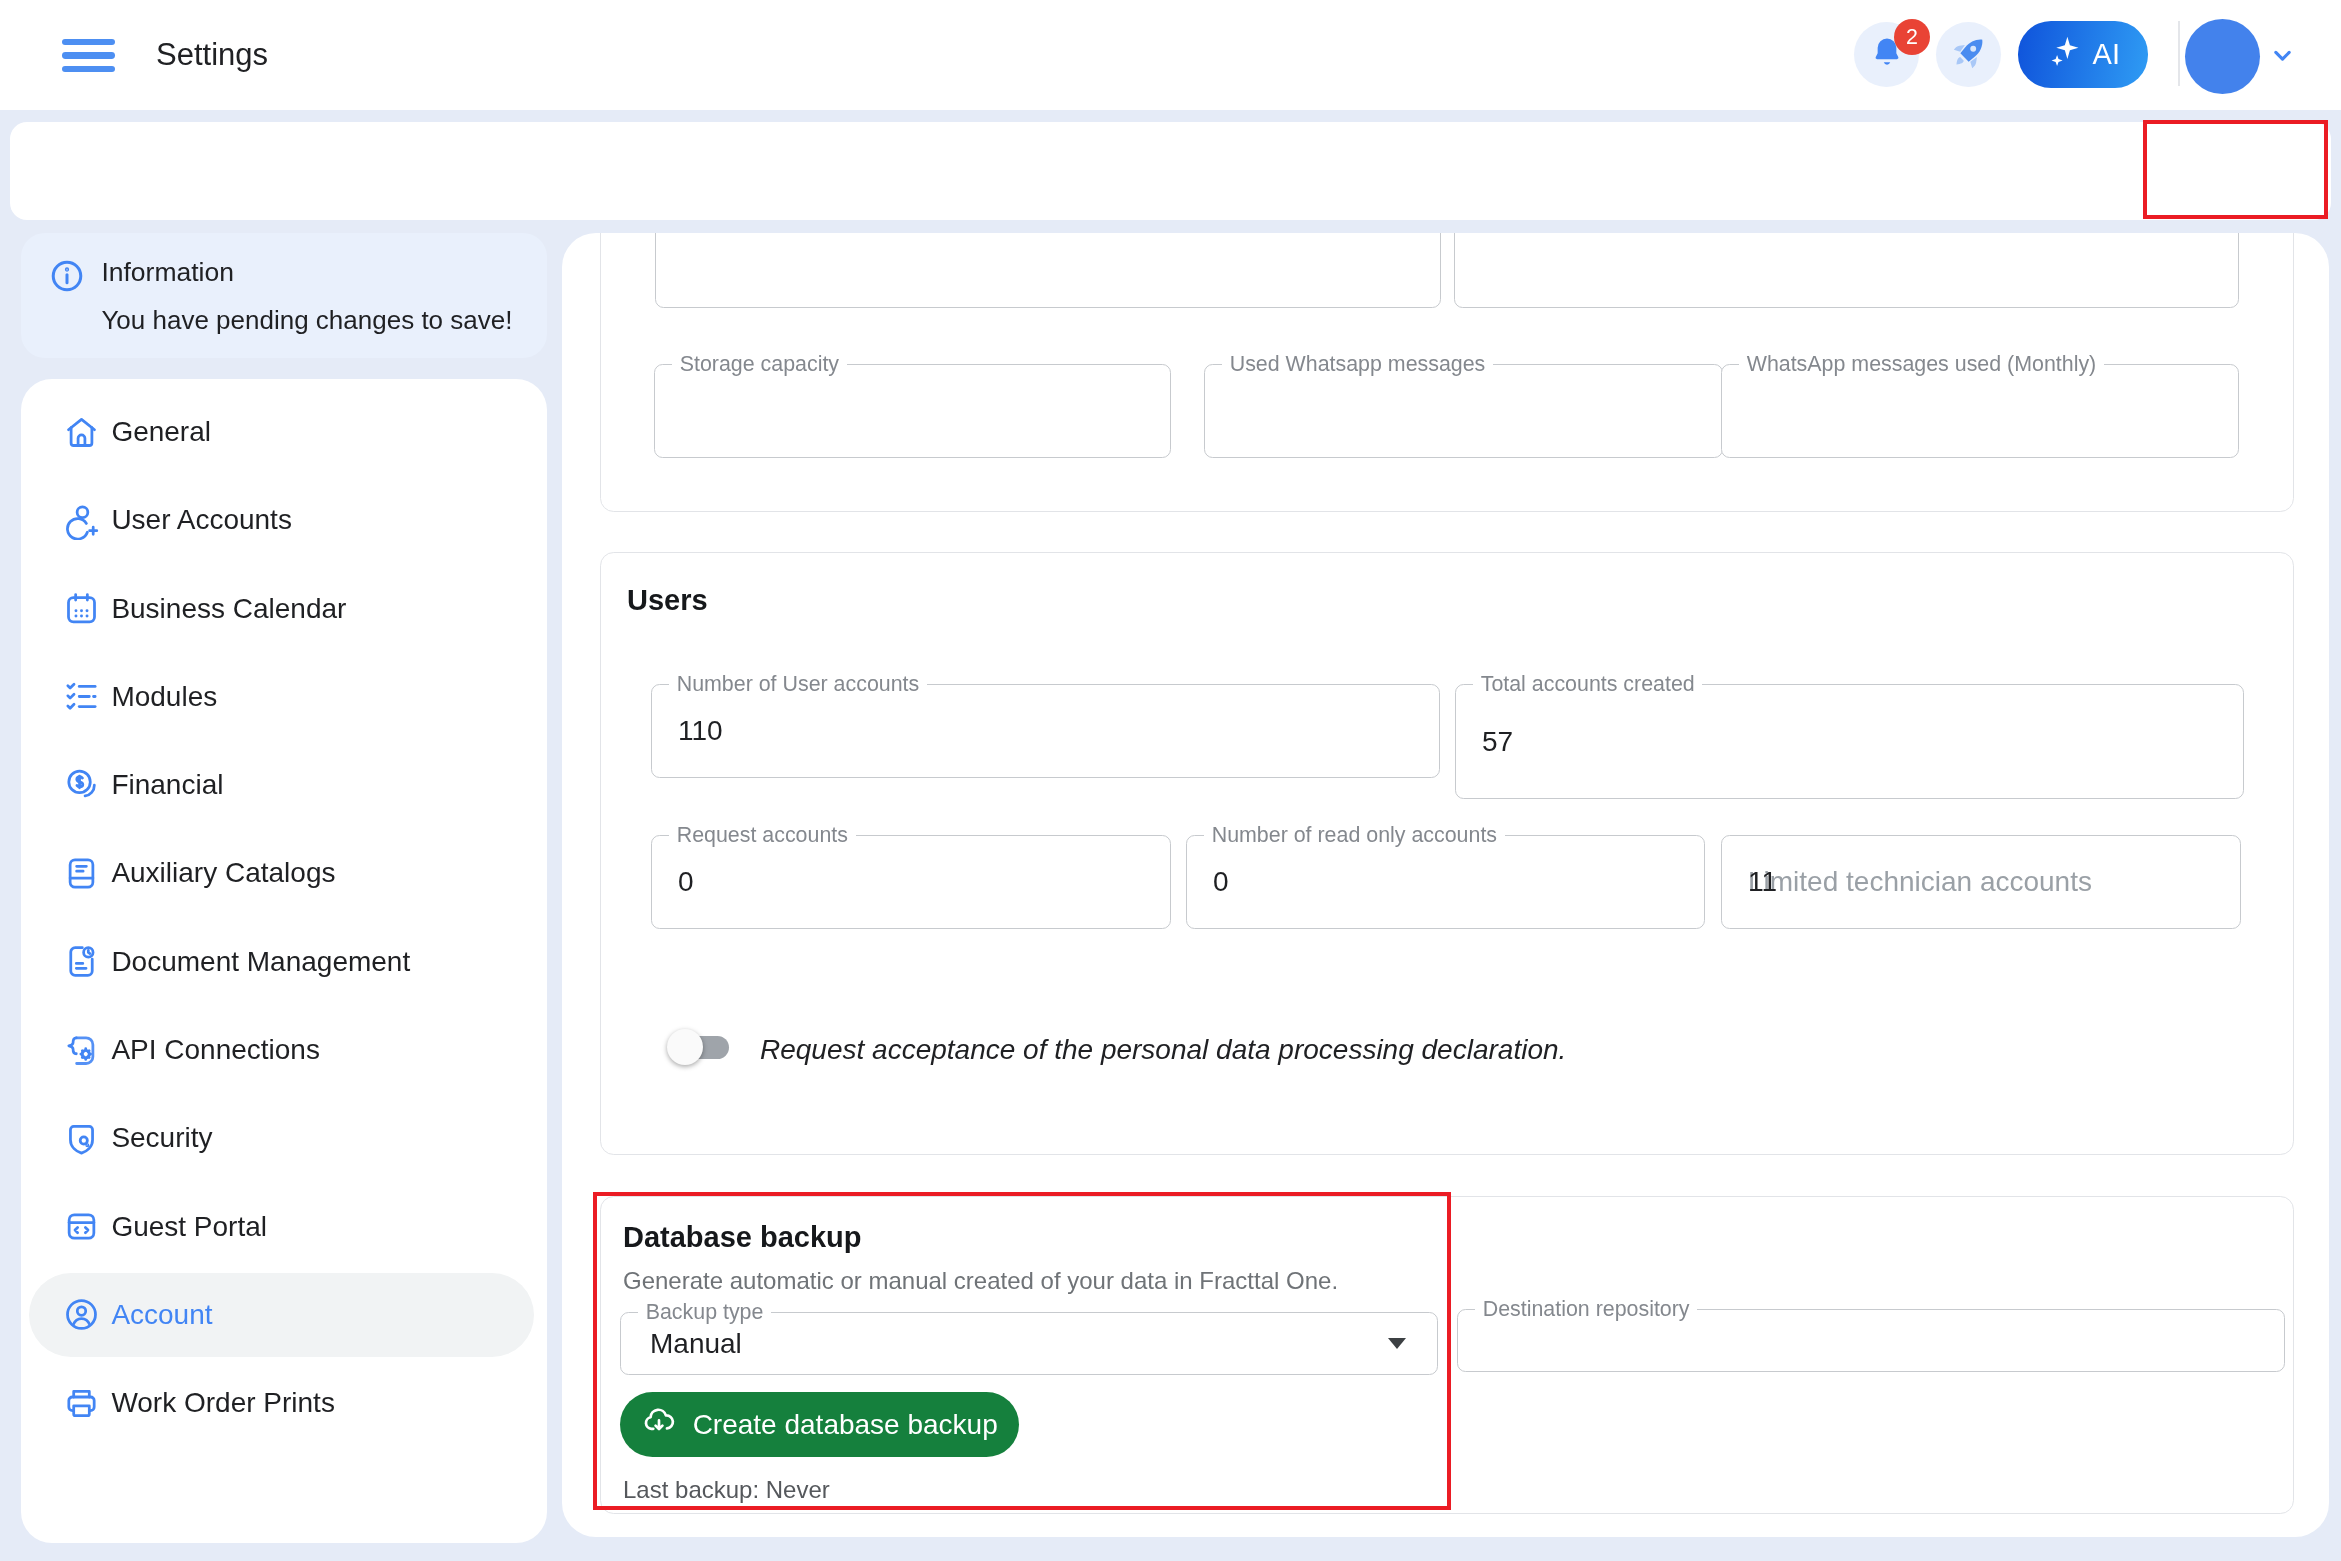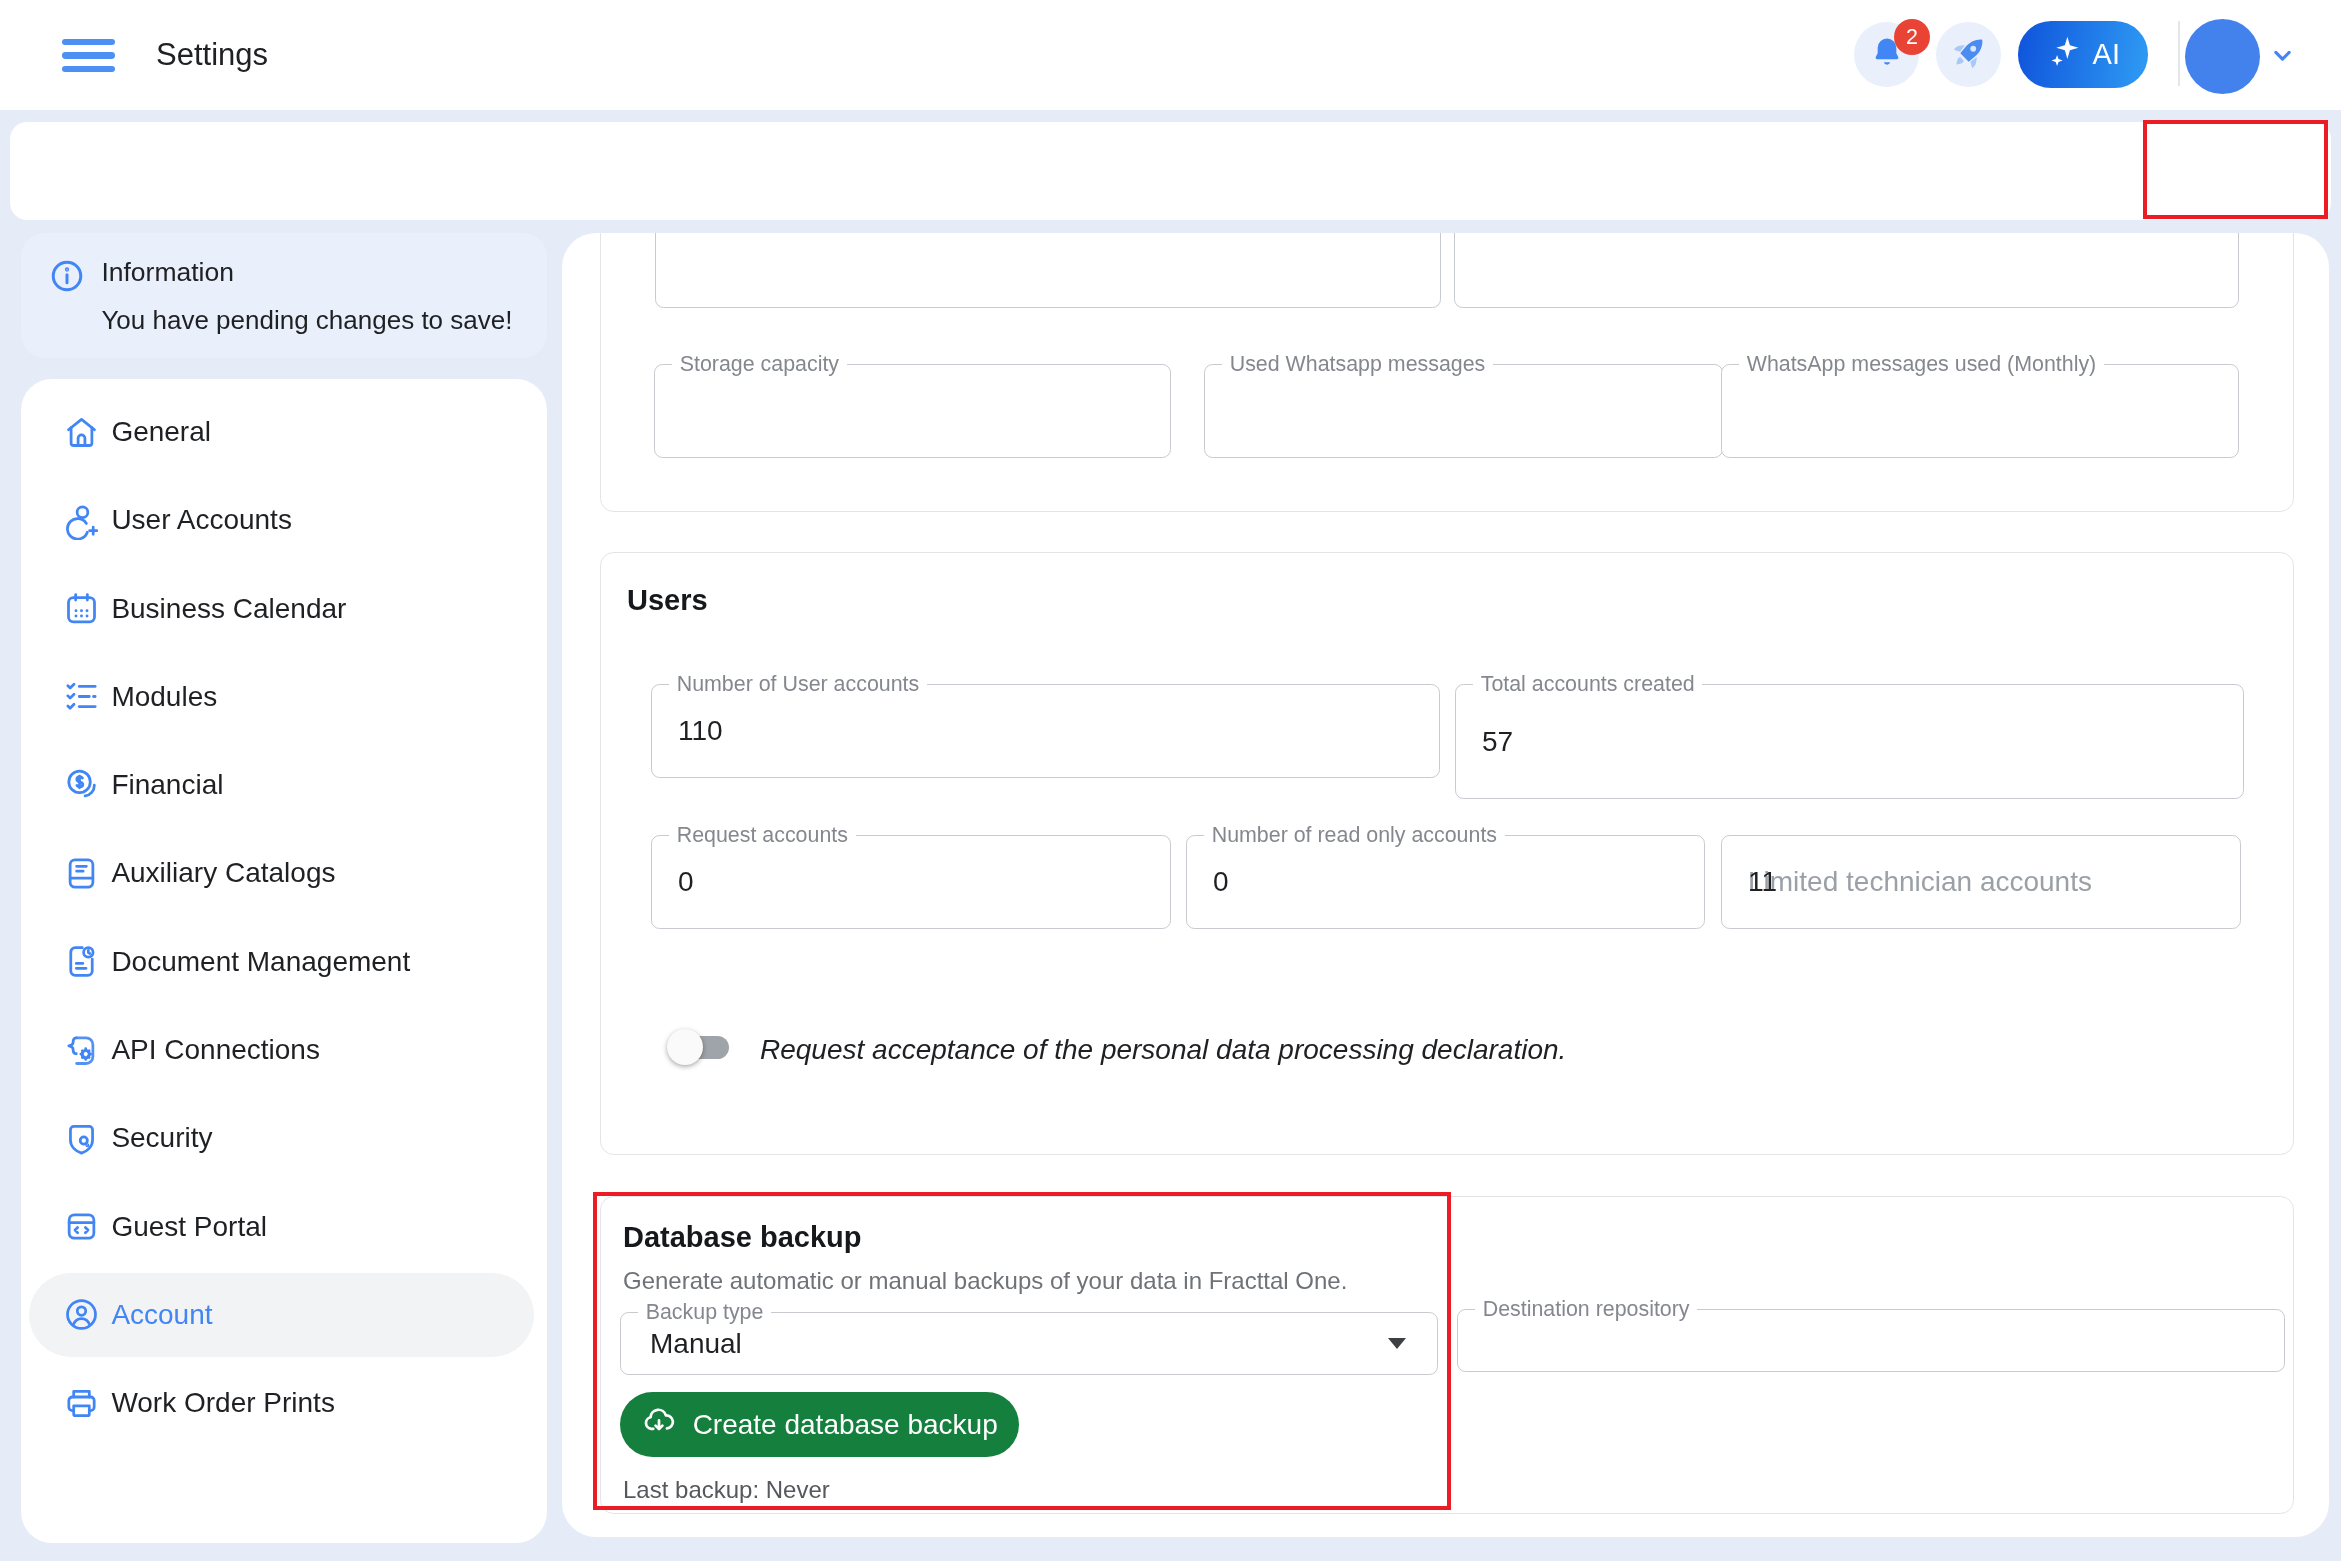--- a/index.html
+++ b/index.html
@@ -351,21 +351,21 @@
 
       <div class="switch" style="left:68px;top:475px;">
         <span class="track"></span>
         <span class="thumb"></span>
       </div>
       <div class="toggle-label" style="left:159px;top:478px;line-height:38px;font-style:italic;">Request acceptance of the personal data processing declaration.</div>
     </section>
 
     <section class="card card3">
       <h2 class="card-title" style="left:22px;top:24px;">Database backup</h2>
-      <div class="card-sub" style="left:22px;top:70px;">Generate automatic or manual backups of your data in Fracttal One.</div>
+      <div class="card-sub" style="left:22px;top:70px;">Generate automatic or manual created of your data in Fracttal One.</div>
 
       <div class="ofield" style="left:19px;top:115px;width:818px;height:63px;">
         <span class="flabel">Backup type</span>
         <span class="fvalue" style="left:29px;">Manual</span>
         <span class="dd-arrow"></span>
       </div>
 
       <button class="create-btn" style="left:19px;top:195px;width:399px;height:65px;">
         <span>
           <svg width="36" height="36" viewBox="0 0 24 24" fill="none" stroke="#fff" stroke-width="1.8" stroke-linecap="round" stroke-linejoin="round">

